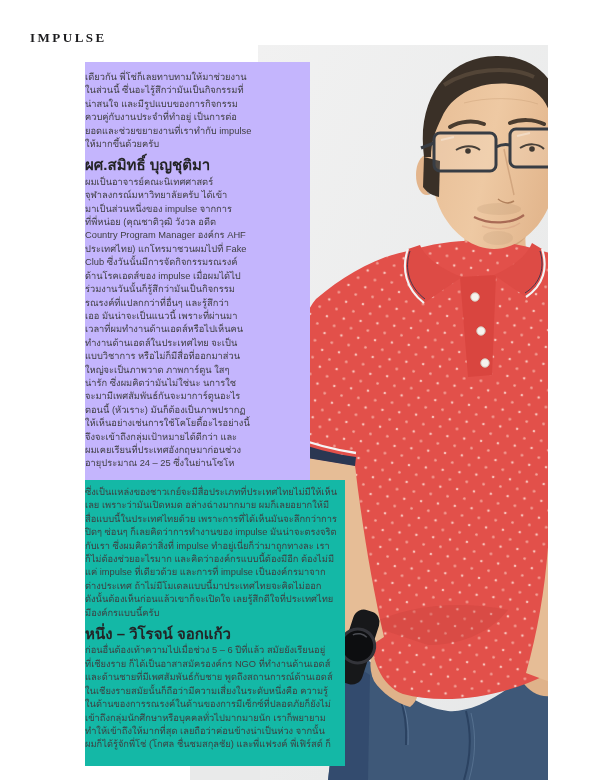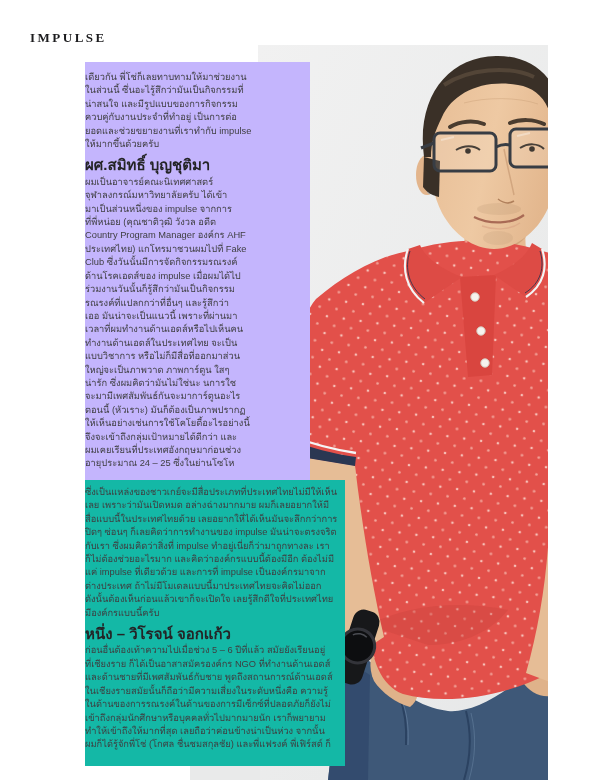--- a/index.html
+++ b/index.html
@@ -188,21 +188,21 @@
         <div class="tl">จึงจะเข้าถึงกลุ่มเป้าหมายได้ดีกว่า และ</div>
         <div class="tl">ผมเคยเรียนที่ประเทศอังกฤษมาก่อนช่วง</div>
         <div class="tl">อายุประมาณ 24 – 25 ซึ่งในย่านโซโห</div>
       </div>
   </div>
 
   <div class="wide-block">
     <div>
         <div class="tl">ซึ่งเป็นแหล่งของชาวเกย์จะมีสื่อประเภทที่ประเทศไทยไม่มีให้เห็น</div>
         <div class="tl">เลย เพราะว่ามันเปิดหมด อล่างฉ่างมากมาย ผมก็เลยอยากให้มี</div>
-        <div class="tl">สื่อแบบนี้ในประเทศไทยด้วย เลยอยากใหี่ได้เห็นมันจะลึกกว่าการ</div>
+        <div class="tl">สื่อแบบนี้ในประเทศไทยด้วย เพราะการที่ได้เห็นมันจะลึกกว่าการ</div>
         <div class="tl">ปิดๆ ซ่อนๆ ก็เลยคิดว่าการทำงานของ impulse มันน่าจะตรงจริต</div>
         <div class="tl">กับเรา ซึ่งผมคิดว่าสิ่งที่ impulse ทำอยู่เนี่ยก็ว่ามาถูกทางละ เรา</div>
         <div class="tl">ก็ไม่ต้องช่วยอะไรมาก และคิดว่าองค์กรแบบนี้ต้องมีอีก ต้องไม่มี</div>
         <div class="tl">แค่ impulse ที่เดียวด้วย และการที่ impulse เป็นองค์กรมาจาก</div>
         <div class="tl">ต่างประเทศ ถ้าไม่มีโมเดลแบบนี้มาประเทศไทยจะคิดไม่ออก</div>
         <div class="tl">ดังนั้นต้องเห็นก่อนแล้วเขาก็จะเปิดใจ เลยรู้สึกดีใจที่ประเทศไทย</div>
         <div class="tl">มีองค์กรแบบนี้ครับ</div>
       </div>
     <div class="speaker">หนึ่ง – วิโรจน์ จอกแก้ว</div>
     <div>

